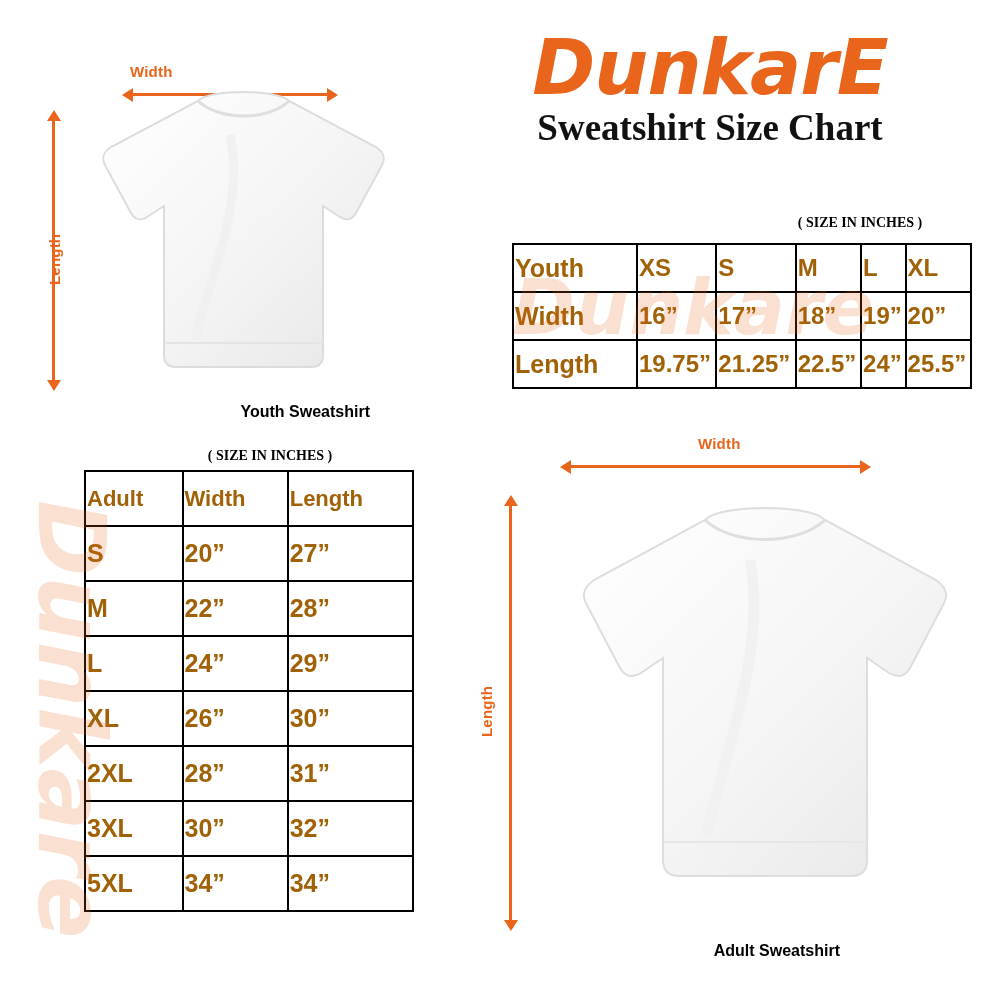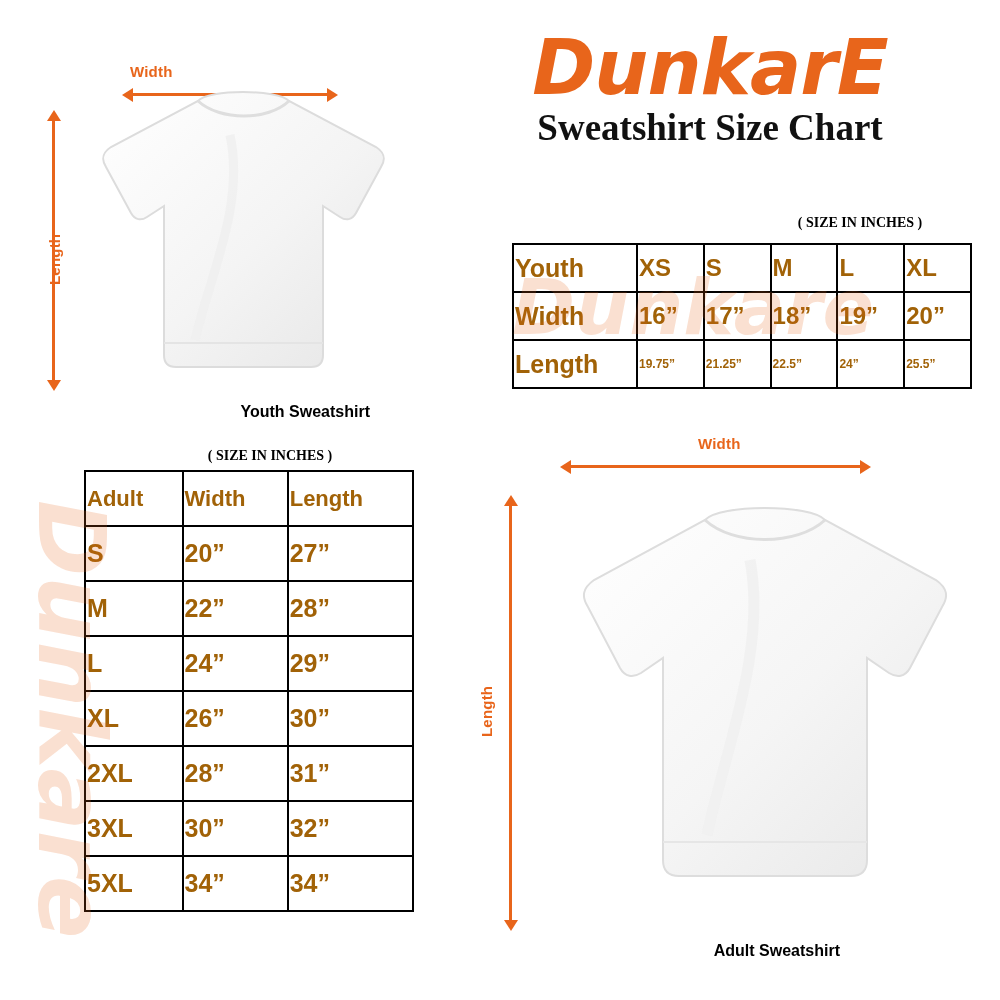--- a/index.html
+++ b/index.html
@@ -70,21 +70,21 @@
     text-align: left;
     font-weight: bold;
     font-family: "Liberation Sans", sans-serif;
     color: #a16207;
   }
 
   
   #youth-table { width: 460px; }
   #youth-table td { height: 44px; font-size: 24px; }
   #youth-table td.hdr-col { font-size: 25px; width: 120px; }
-  #youth-table td.small { font-size: 12px; border-radius: 14px; }
+  #youth-table td.small { font-size: 24px; border-radius: 14px; }
 
   
   #adult-table { width: 330px; }
   #adult-table td { height: 51px; font-size: 25px; }
   #adult-table td.hdr { font-size: 22px; }
 
   
   .watermark {
     position: absolute;
     font-family: "DejaVu Sans", sans-serif;

